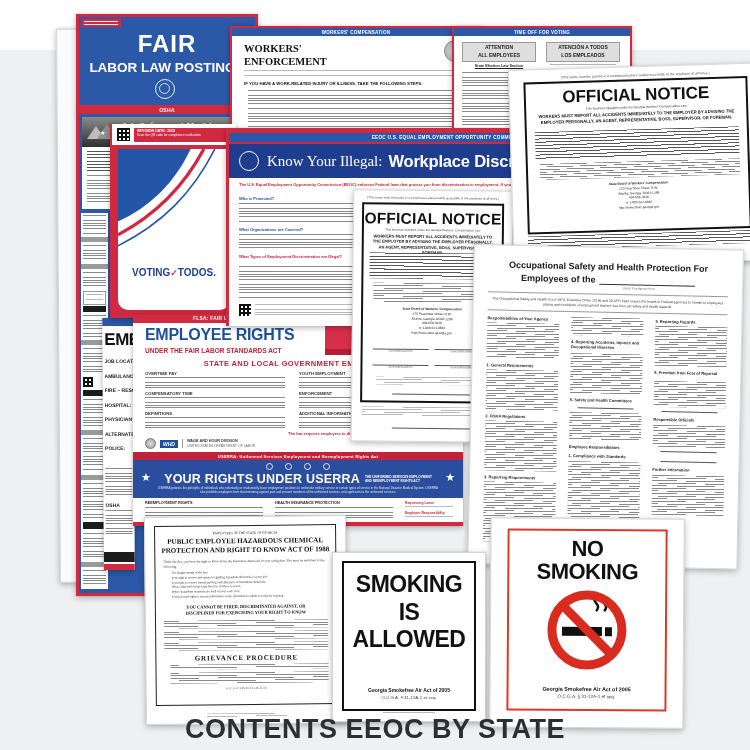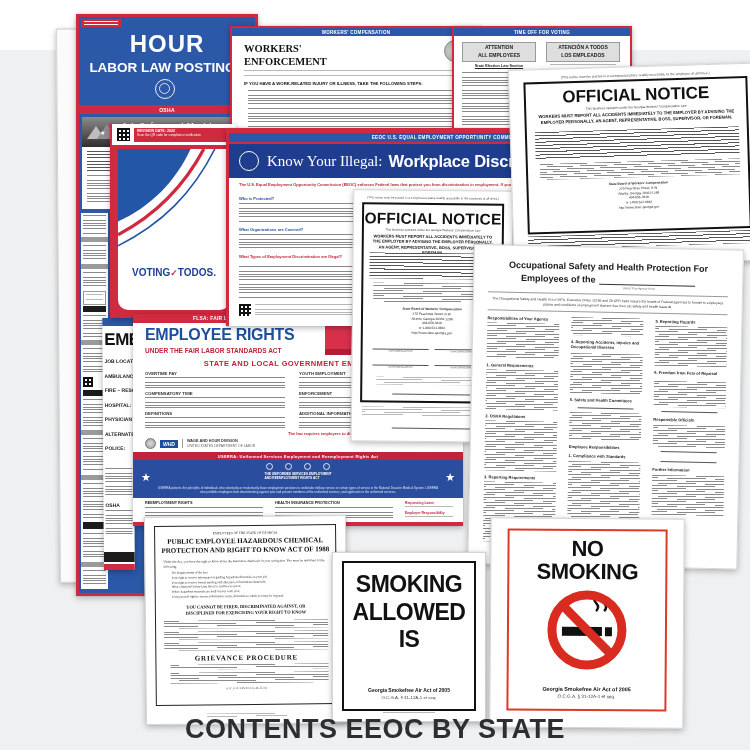--- a/index.html
+++ b/index.html
@@ -28,21 +28,21 @@
 <div class="page">
 
   <div class="abs" style="left:0;top:700;width:750px;height:50px;background:#fff"></div>
 
   <div class="sheet" style="left:58px;top:28px;width:242px;height:552px;background:#fbfbfb;border:1px solid #d4d4d4;transform:rotate(-.4deg)"></div>
 
   <div class="sheet" style="left:76px;top:14px;width:176px;height:576px;background:#2b58a7;border:3px solid #cf2a3f">
     <div class="abs" style="left:2px;top:2px;width:40px;height:8px;background:#cf2a3f">
         <div class="flw" style="left:3px;top:2px;right:3px;bottom:1px"></div>
       </div>
-    <div class="abs c" style="left:0;top:13px;width:100%;font-size:24px;font-weight:800;color:#fff;letter-spacing:1px">HOUR</div>
+    <div class="abs c" style="left:0;top:13px;width:100%;font-size:24px;font-weight:800;color:#fff;letter-spacing:1px">FAIR</div>
     <div class="abs c" style="left:0;top:43px;width:100%;font-size:13.5px;font-weight:800;color:#fff">LABOR LAW POSTINGS</div>
     <div class="seal" style="left:76px;top:62px;width:18px;height:18px;border:1.5px solid rgba(255,255,255,.9)">
         <div class="seal" style="left:3px;top:3px;width:9px;height:9px;border:1px solid rgba(255,255,255,.8)"></div>
       </div>
     <div class="bar" style="left:0;top:88px;width:100%;height:9px;background:#cf2a3f;font-size:5px">OSHA</div>
 
     <div class="abs" style="left:3px;top:100px;right:3px;height:92px;background:#fff">
       <div class="abs" style="left:0;top:0;right:0;height:30px;background:linear-gradient(#8a8a8a,#2f2f2f)">
         <div class="abs" style="left:5px;top:7px;width:30px;height:16px">
           <div class="abs" style="left:0;top:2px;width:0;height:0;border-left:9px solid transparent;border-right:9px solid transparent;border-bottom:13px solid #bdbdbd"></div>
@@ -194,20 +194,21 @@
     <div class="abs" style="left:0;top:146px;width:100%;height:38px;background:#2a4d9d">
       <div class="abs" style="left:8px;top:11px;color:#fff;font-size:11px">★</div>
       <div class="abs" style="right:8px;top:11px;color:#fff;font-size:11px">★</div>
       <div class="abs" style="left:0;top:3px;width:100%;display:flex;justify-content:center;gap:12px">
         <span class="seal" style="position:static;width:5px;height:5px;border:1px solid rgba(255,255,255,.85)"></span>
         <span class="seal" style="position:static;width:5px;height:5px;border:1px solid rgba(255,255,255,.85)"></span>
         <span class="seal" style="position:static;width:5px;height:5px;border:1px solid rgba(255,255,255,.85)"></span>
         <span class="seal" style="position:static;width:5px;height:5px;border:1px solid rgba(255,255,255,.85)"></span>
       </div>
       <div class="abs" style="left:0;top:12px;width:100%;display:flex;justify-content:center;align-items:center;gap:5px">
+        <span style="font-size:12.5px;font-weight:800;color:#fff;letter-spacing:.2px">YOUR RIGHTS UNDER USERRA</span>
         <span style="color:#fff;line-height:1.3;text-align:left">
           <div style="font-size:3.2px;font-weight:700">THE UNIFORMED SERVICES EMPLOYMENT</div>
           <div style="font-size:3.2px;font-weight:700">AND REEMPLOYMENT RIGHTS ACT</div>
         </span>
       </div>
       <div class="abs c" style="left:24px;right:24px;top:27px;font-size:3px;color:#d9e1f4;line-height:1.3">USERRA protects the job rights of individuals who voluntarily or involuntarily leave employment positions to undertake military service or certain types of service in the National Disaster Medical System. USERRA also prohibits employers from discriminating against past and present members of the uniformed services, and applicants to the uniformed services.</div>
     </div>
     <div class="abs" style="left:12px;top:187px;width:118px;height:17px">
       <div style="font-size:3.8px;font-weight:700;color:#222">REEMPLOYMENT RIGHTS</div>
       <div class="fl" style="left:0;top:6px;right:0;bottom:0"></div>
@@ -410,22 +411,22 @@
       <div class="fl" style="left:14px;top:146px;right:8px;height:11px"></div>
       <div class="abs c serif" style="left:0;top:160px;width:100%;font-size:3px;color:#333">(O.C.G.A. § 45-22-2 to 45-22-11)</div>
     </div>
     <div class="fll" style="left:60px;bottom:6px;width:80px;height:4px"></div>
   </div>
 
   <div class="sheet" style="left:332px;top:552px;width:152px;height:168px;border:1px solid #d5d5d5">
     <div class="abs" style="left:9px;top:8px;right:9px;height:146px;border:2px solid #111">
       <div class="abs c" style="left:0;top:8px;width:100%;font-size:23px;font-weight:800;line-height:1.2;color:#111;letter-spacing:-.5px">
         <div>SMOKING</div>
+        <div>IS</div>
         <div>ALLOWED</div>
-        <div>IS</div>
       </div>
       <div class="abs c" style="left:0;bottom:16px;width:100%;font-size:5px;font-weight:800;color:#111">Georgia Smokefree Air Act of 2005</div>
       <div class="abs c" style="left:0;bottom:9px;width:100%;font-size:4.4px;color:#444">O.C.G.A. § 31-12A-1 et seq.</div>
     </div>
     <div class="fll" style="left:50px;bottom:5px;width:52px;height:4px"></div>
   </div>
 
   <div class="sheet" style="left:490px;top:518px;width:192px;height:208px;transform:rotate(.4deg);border:1px solid #d5d5d5">
     <div class="abs" style="left:16px;top:10px;right:16px;height:178px;border:2.5px solid #dd3927">
       <div class="abs c" style="left:0;top:6px;width:100%;font-size:22px;font-weight:800;line-height:1.05;color:#111;letter-spacing:-.5px">

